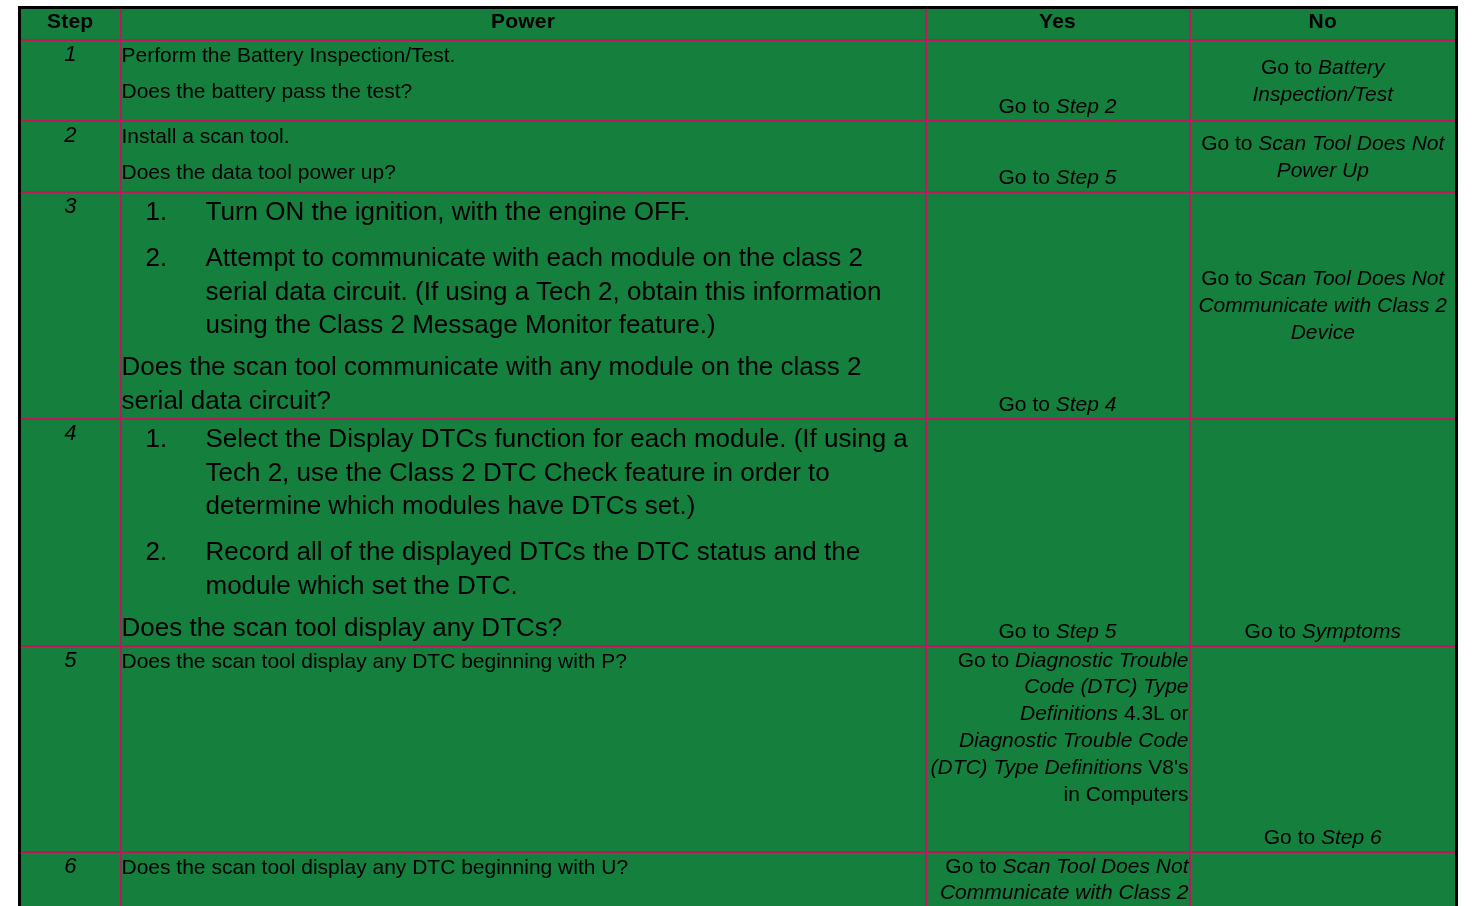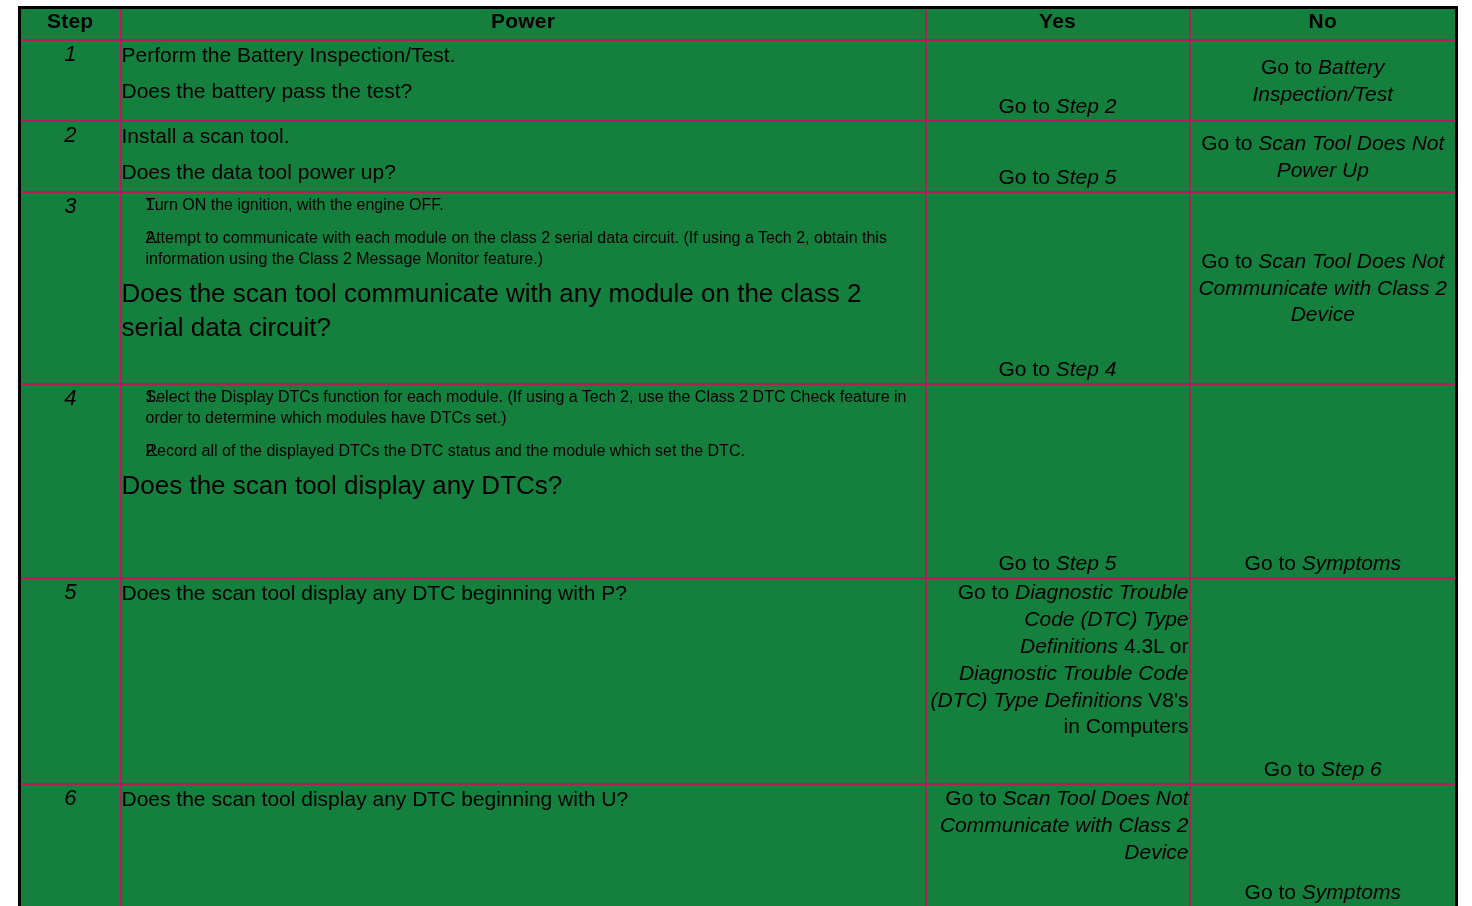--- a/index.html
+++ b/index.html
@@ -88,24 +88,24 @@
   }
 
   ol.numlist {
     margin: 2px 0 6px 0;
     padding-left: 0;
     list-style: none;
     counter-reset: na;
   }
   ol.numlist > li {
     position: relative;
-    padding-left: 24px;
+    padding-left: 84px;
     margin-bottom: 12px;
     line-height: 1.30;
-    font-size: 16px;
+    font-size: 26px;
   }
   ol.numlist > li:last-child { margin-bottom: 8px; }
   ol.numlist > li::before {
     counter-increment: na;
     content: counter(na) ".";
     position: absolute;
     left: 24px;
     top: 0;
     width: 26px;
     text-align: left;

